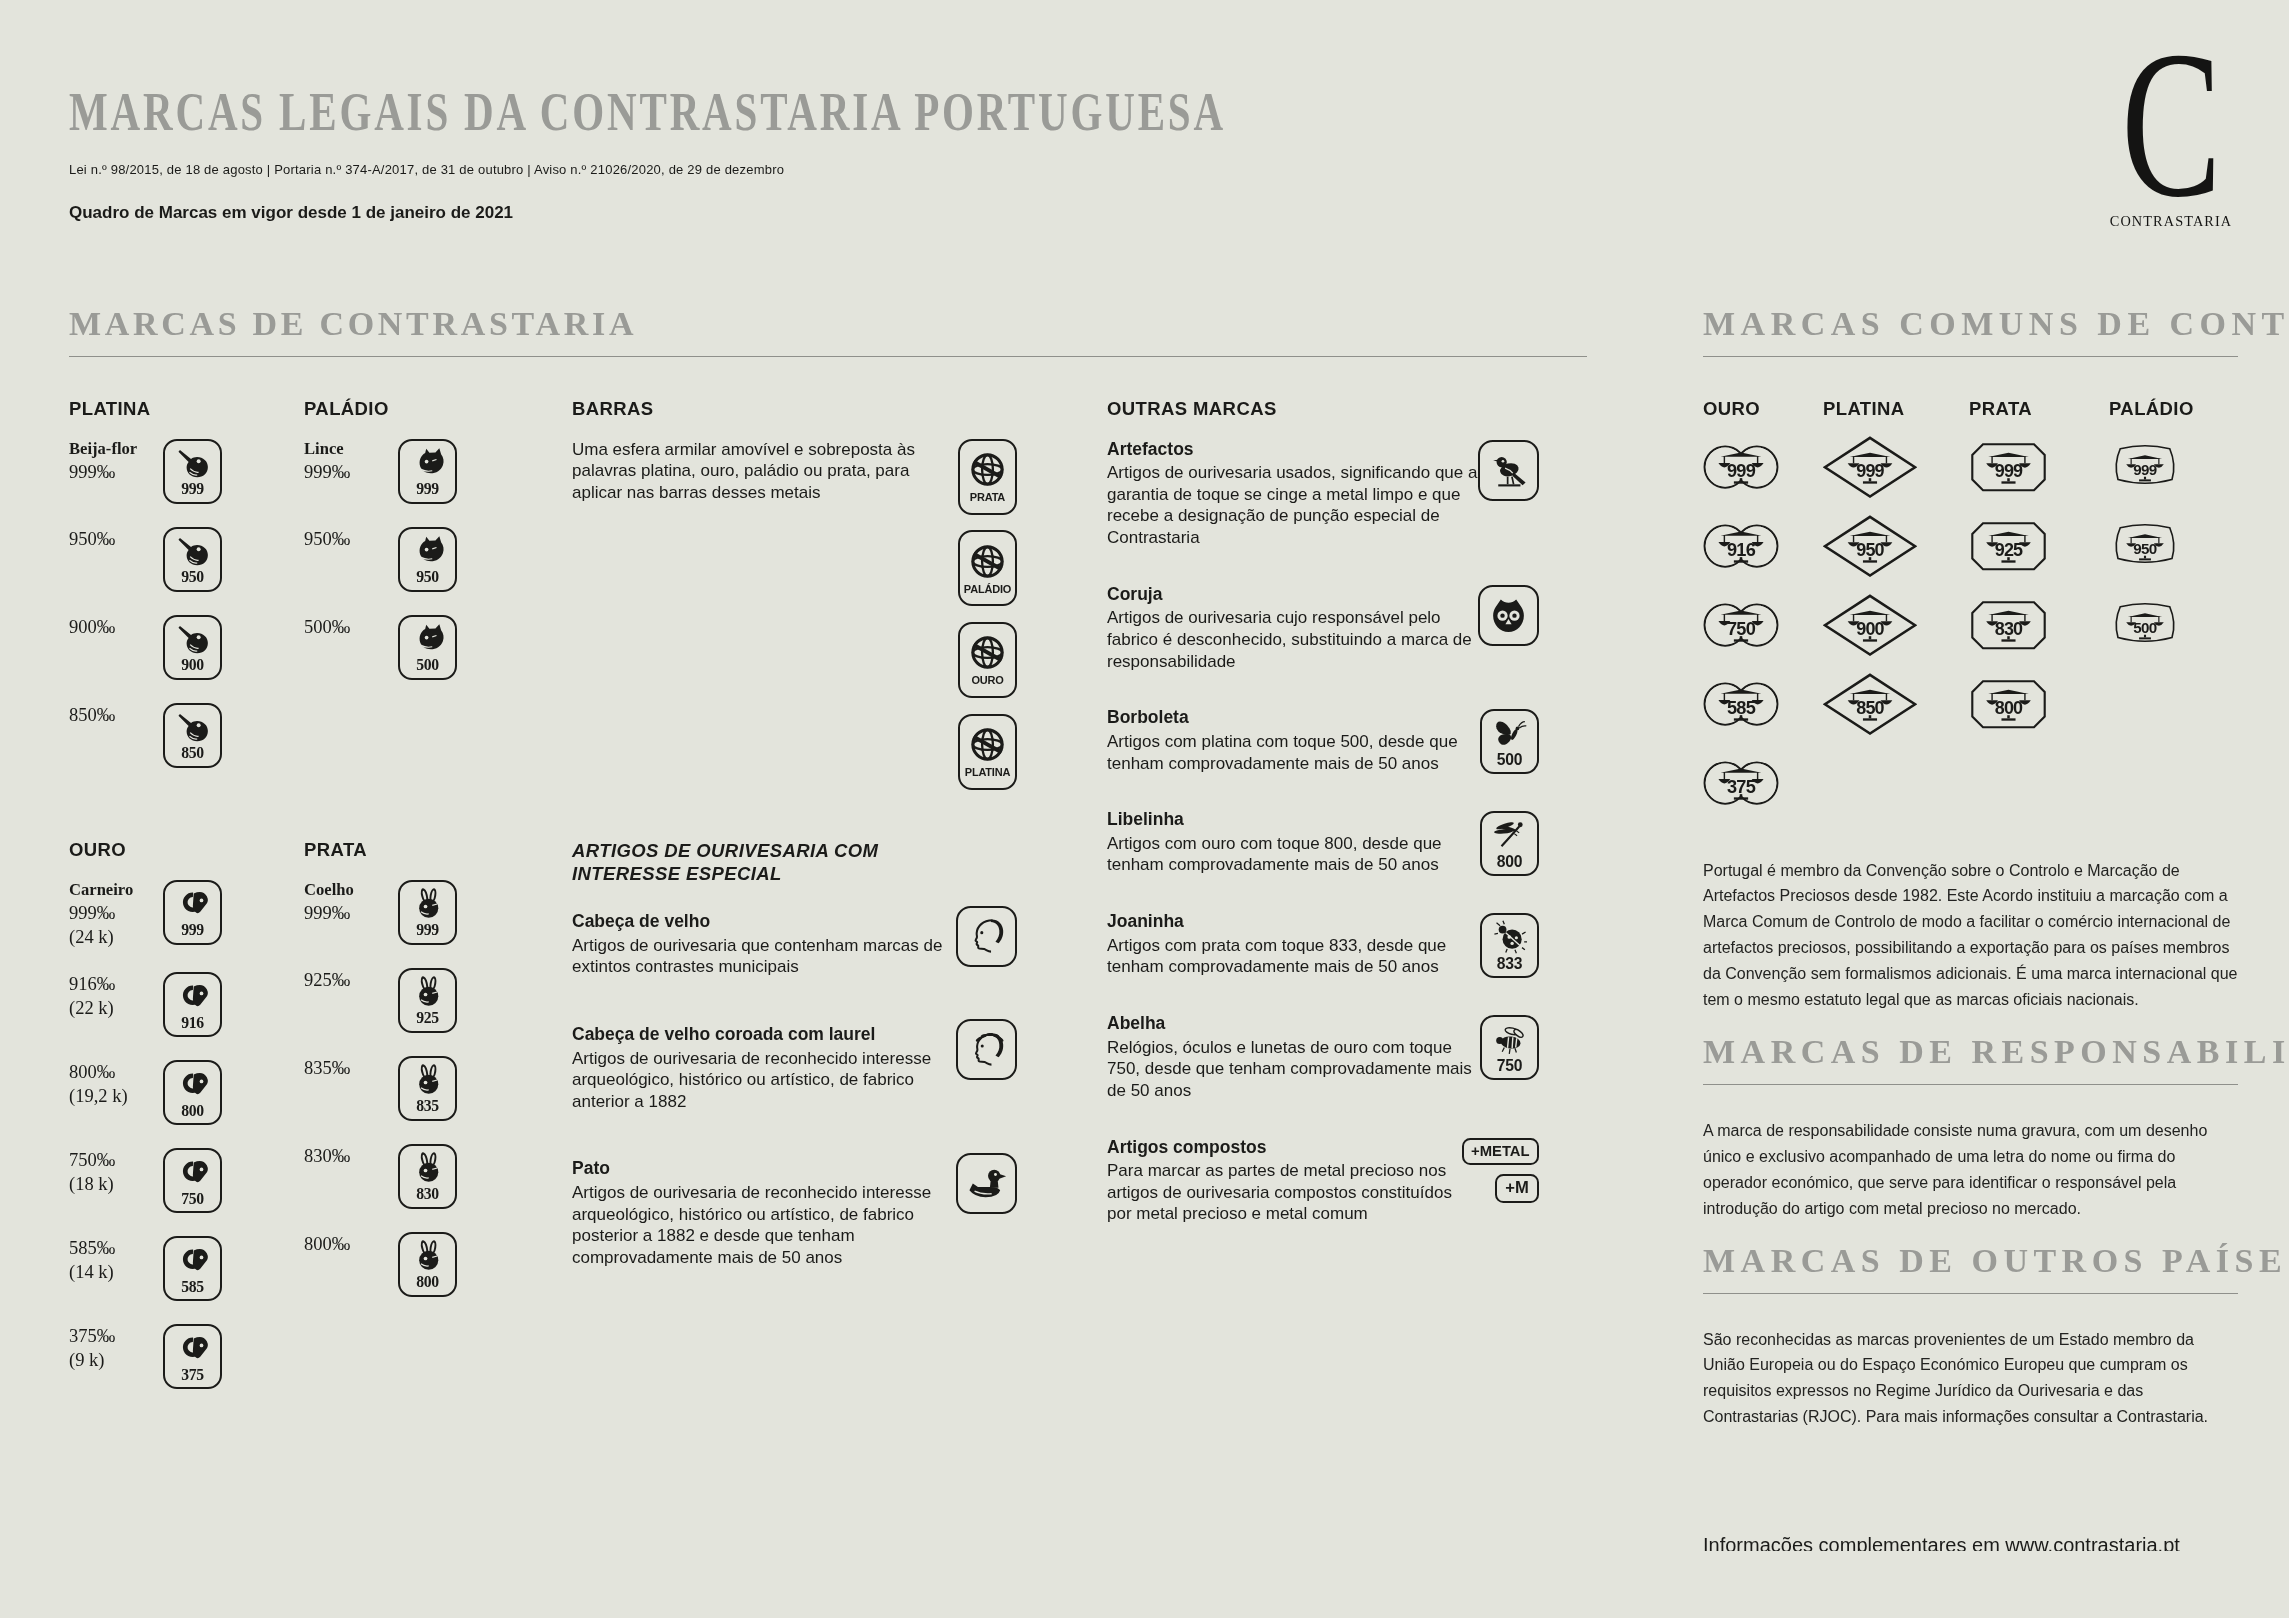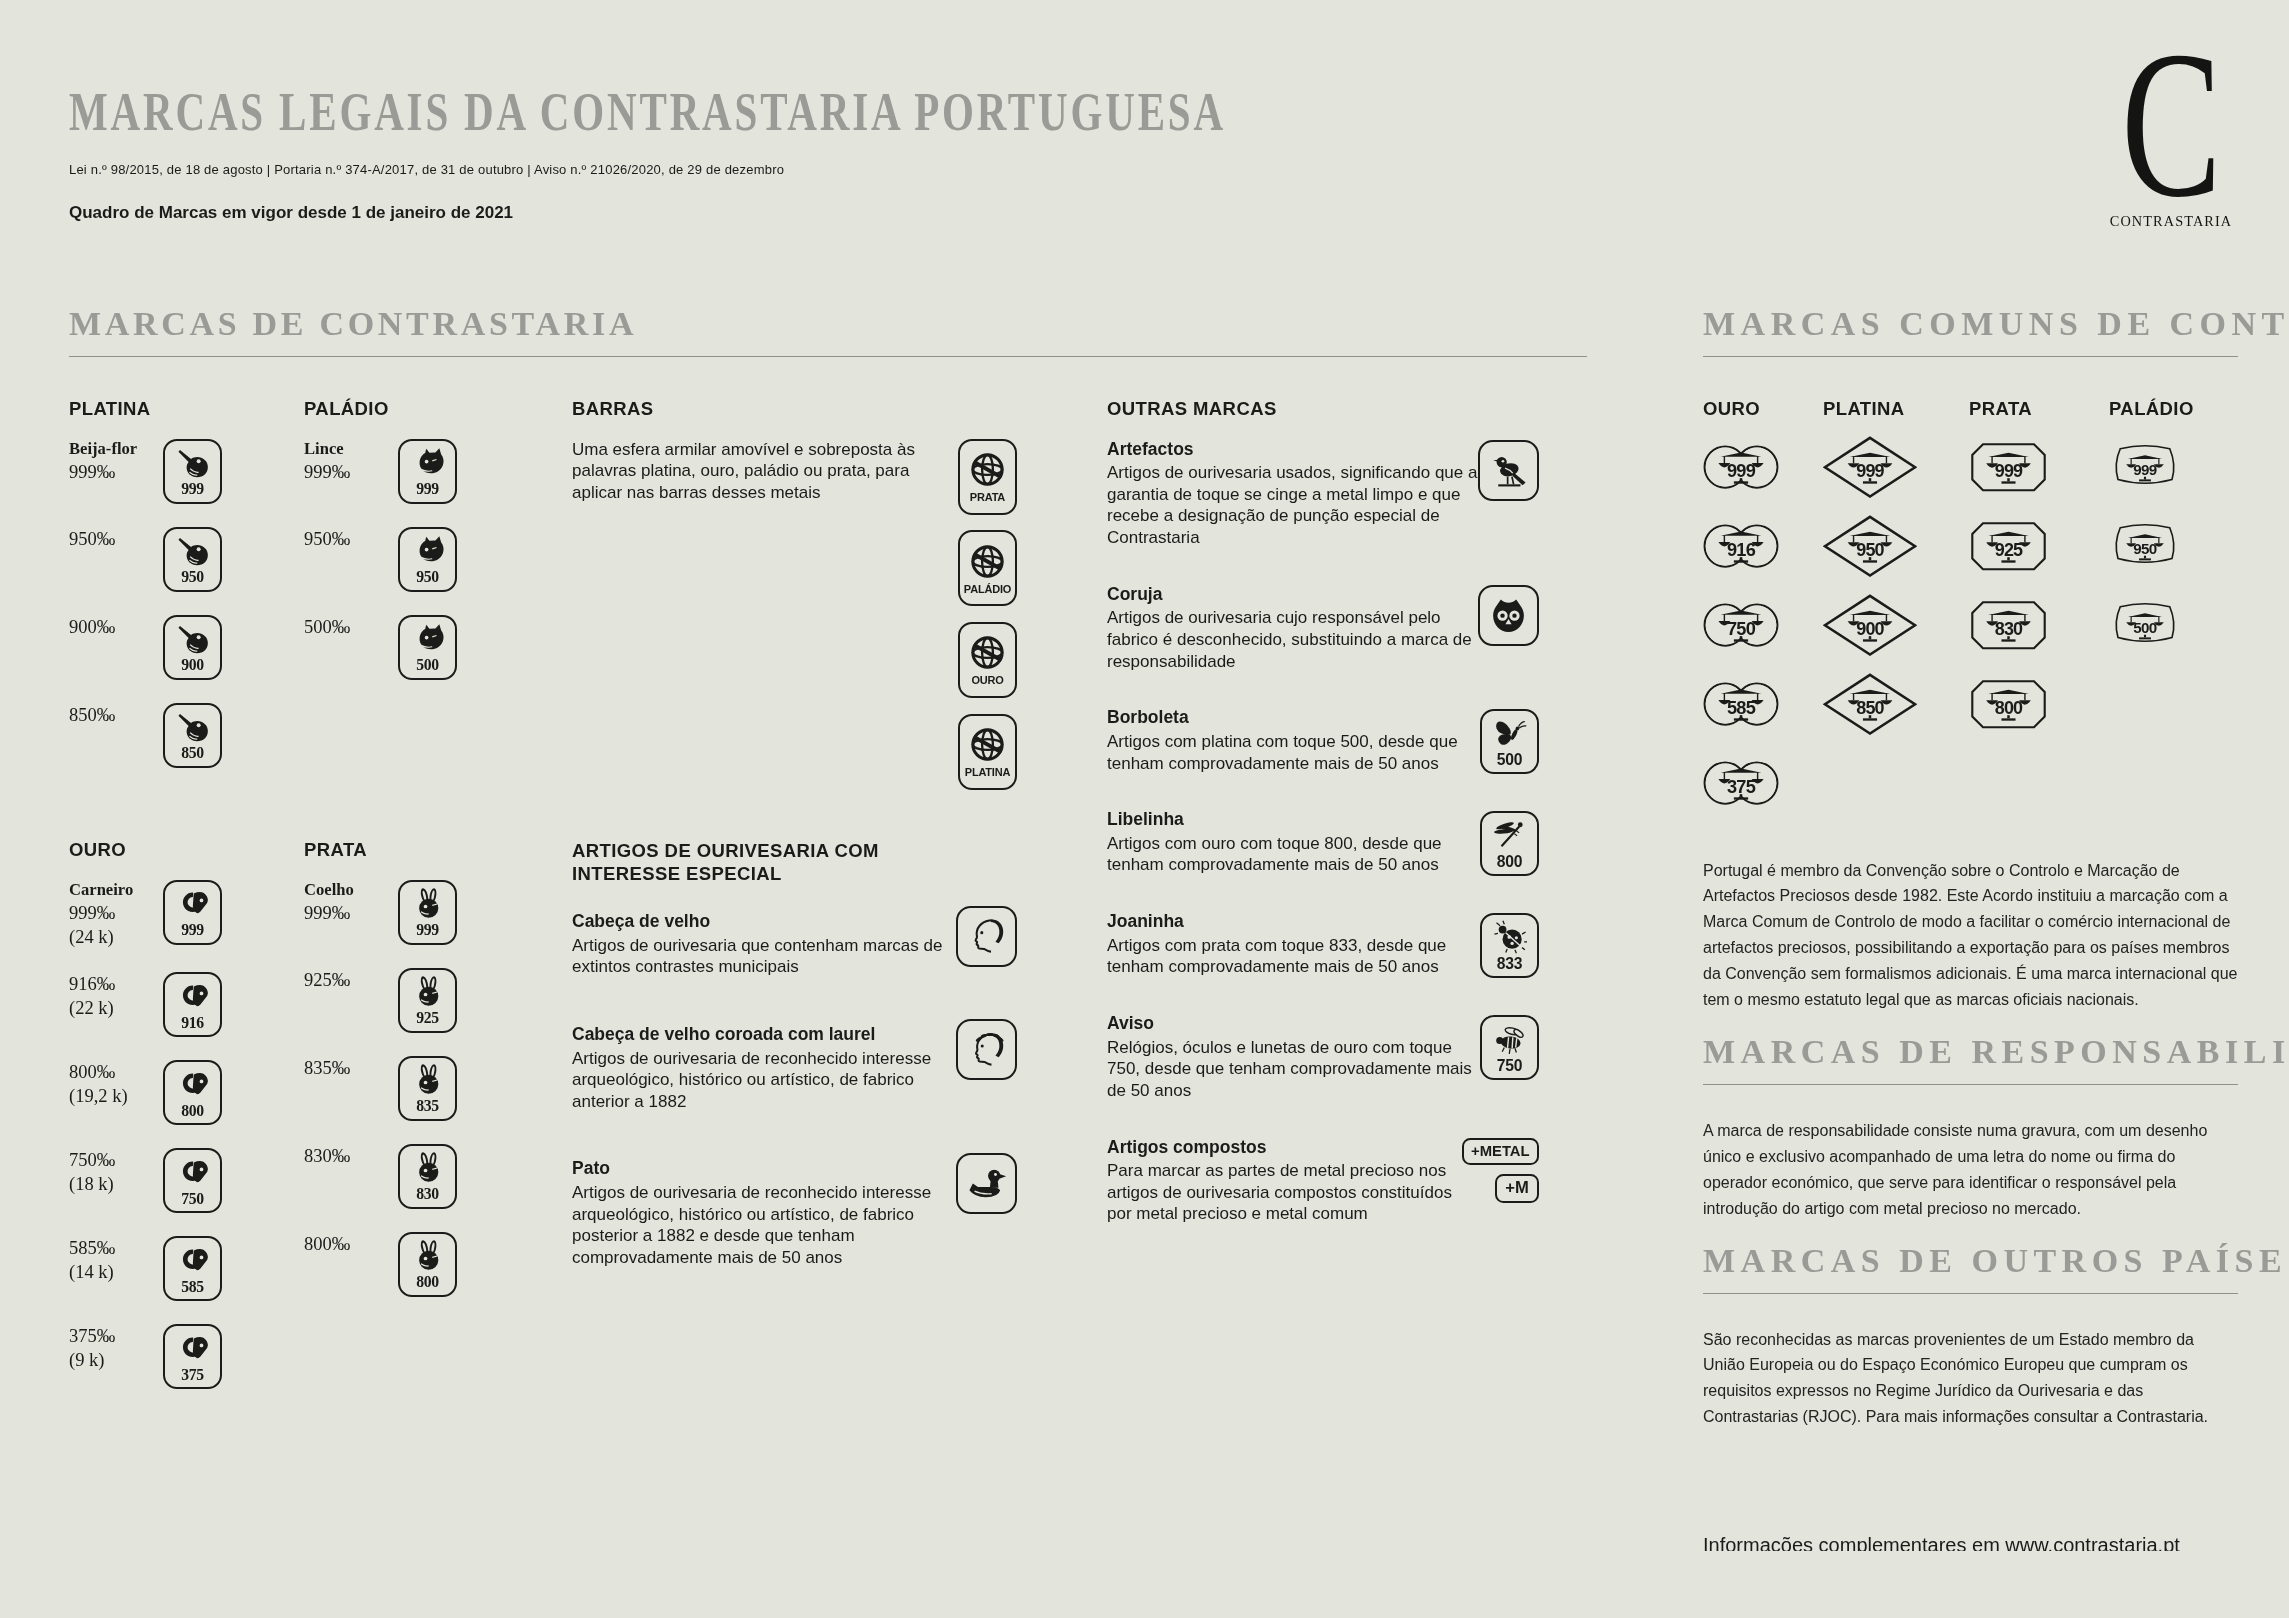--- a/index.html
+++ b/index.html
@@ -24,21 +24,21 @@
   .right-panel{position:absolute;left:1703px;top:305px;width:535px;}
   .sec-head{font-family:"Liberation Serif",serif;font-size:34px;letter-spacing:3.7px;font-weight:600;
             color:var(--head,#9a9b97);white-space:nowrap;}
   .sec-head.wide{letter-spacing:5.5px;}
   .rule{border:none;border-top:1.5px solid #8f908b;margin:13px 0 0;}
 
   .lp-grid{display:grid;grid-template-columns:235px 268px 535px 1fr;grid-template-rows:441px auto;margin-top:41px;}
   .col4{grid-row:1/3;grid-column:4;padding-right:48px;}
 
   .col-head{font-size:18.5px;font-weight:800;letter-spacing:0.4px;margin-bottom:18.5px;}
-  .col-head.twoline{white-space:normal;max-width:341px;line-height:1.25;}
+  .col-head.twoline{white-space:normal;max-width:341px;line-height:1.25;font-style:italic;}
 
   .animal-name{font-size:16.6px;font-weight:700;margin-bottom:1.8px;}
   .fin{font-size:18.5px;line-height:1.3;}
   .fin-row{display:flex;align-items:flex-start;margin-bottom:23px;font-family:Liberation Serif, serif;}
   .fin-label{width:94px;}
 
   .stamp{box-sizing:border-box;width:59px;min-height:65px;border:2.4px solid var(--ink,#1b1b19);
          border-radius:14px;display:flex;flex-direction:column;align-items:center;justify-content:center;
          padding:3.7px 1.8px 2.8px;}
   .icn{display:block;}
@@ -383,21 +383,21 @@
                       <circle fill="#e3e4dc" cx="33" cy="25" r="2.2"></circle>
                       <circle fill="#e3e4dc" cx="27" cy="33" r="2.4"></circle>
                     </svg>
                   </span>
                   <div class="num">833</div>
                 </div>
               </div>
             </div>
             <div class="om-item">
               <div class="om-text">
-                <div class="item-name">Aviso</div>
+                <div class="item-name">Abelha</div>
                 <div class="item-desc">Relógios, óculos e lunetas de ouro com toque 750, desde que tenham comprovadamente mais de 50 anos</div>
               </div>
               <div class="om-stamp">
                 <div class="stamp">
                   <span class="icn">
                     <svg viewBox="0 0 48 48">
                       <ellipse fill="#e3e4dc" stroke="#1b1b19" stroke-width="2" cx="27" cy="13" rx="10" ry="4.4" transform="rotate(14 27 13)"></ellipse>
                       <ellipse fill="#e3e4dc" stroke="#1b1b19" stroke-width="2" cx="36" cy="16" rx="7.5" ry="3.6" transform="rotate(38 36 16)"></ellipse>
                       <ellipse fill="#1b1b19" cx="25" cy="29" rx="14" ry="8.5" transform="rotate(6 25 29)"></ellipse>
                       <circle fill="#1b1b19" cx="9.5" cy="26" r="5"></circle>

